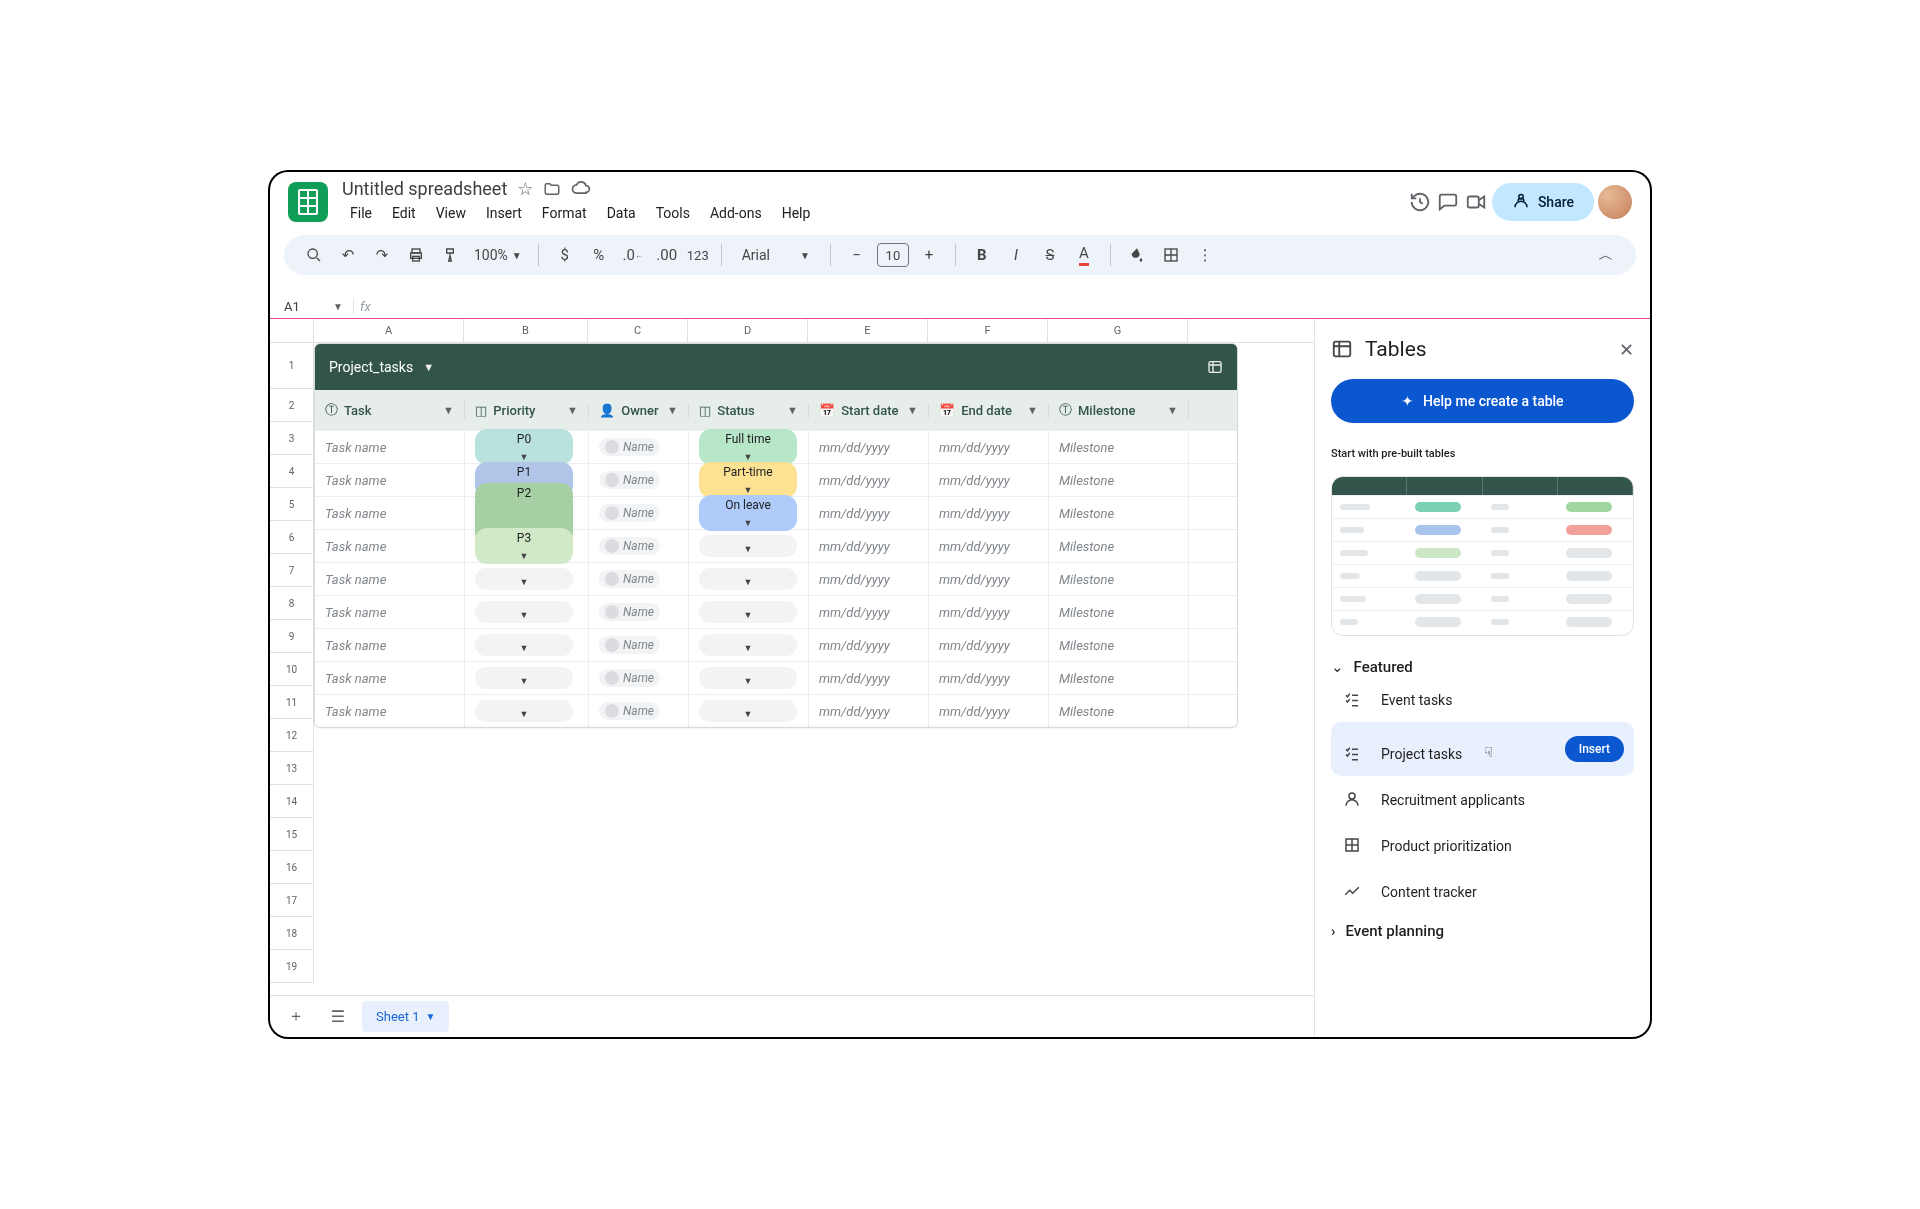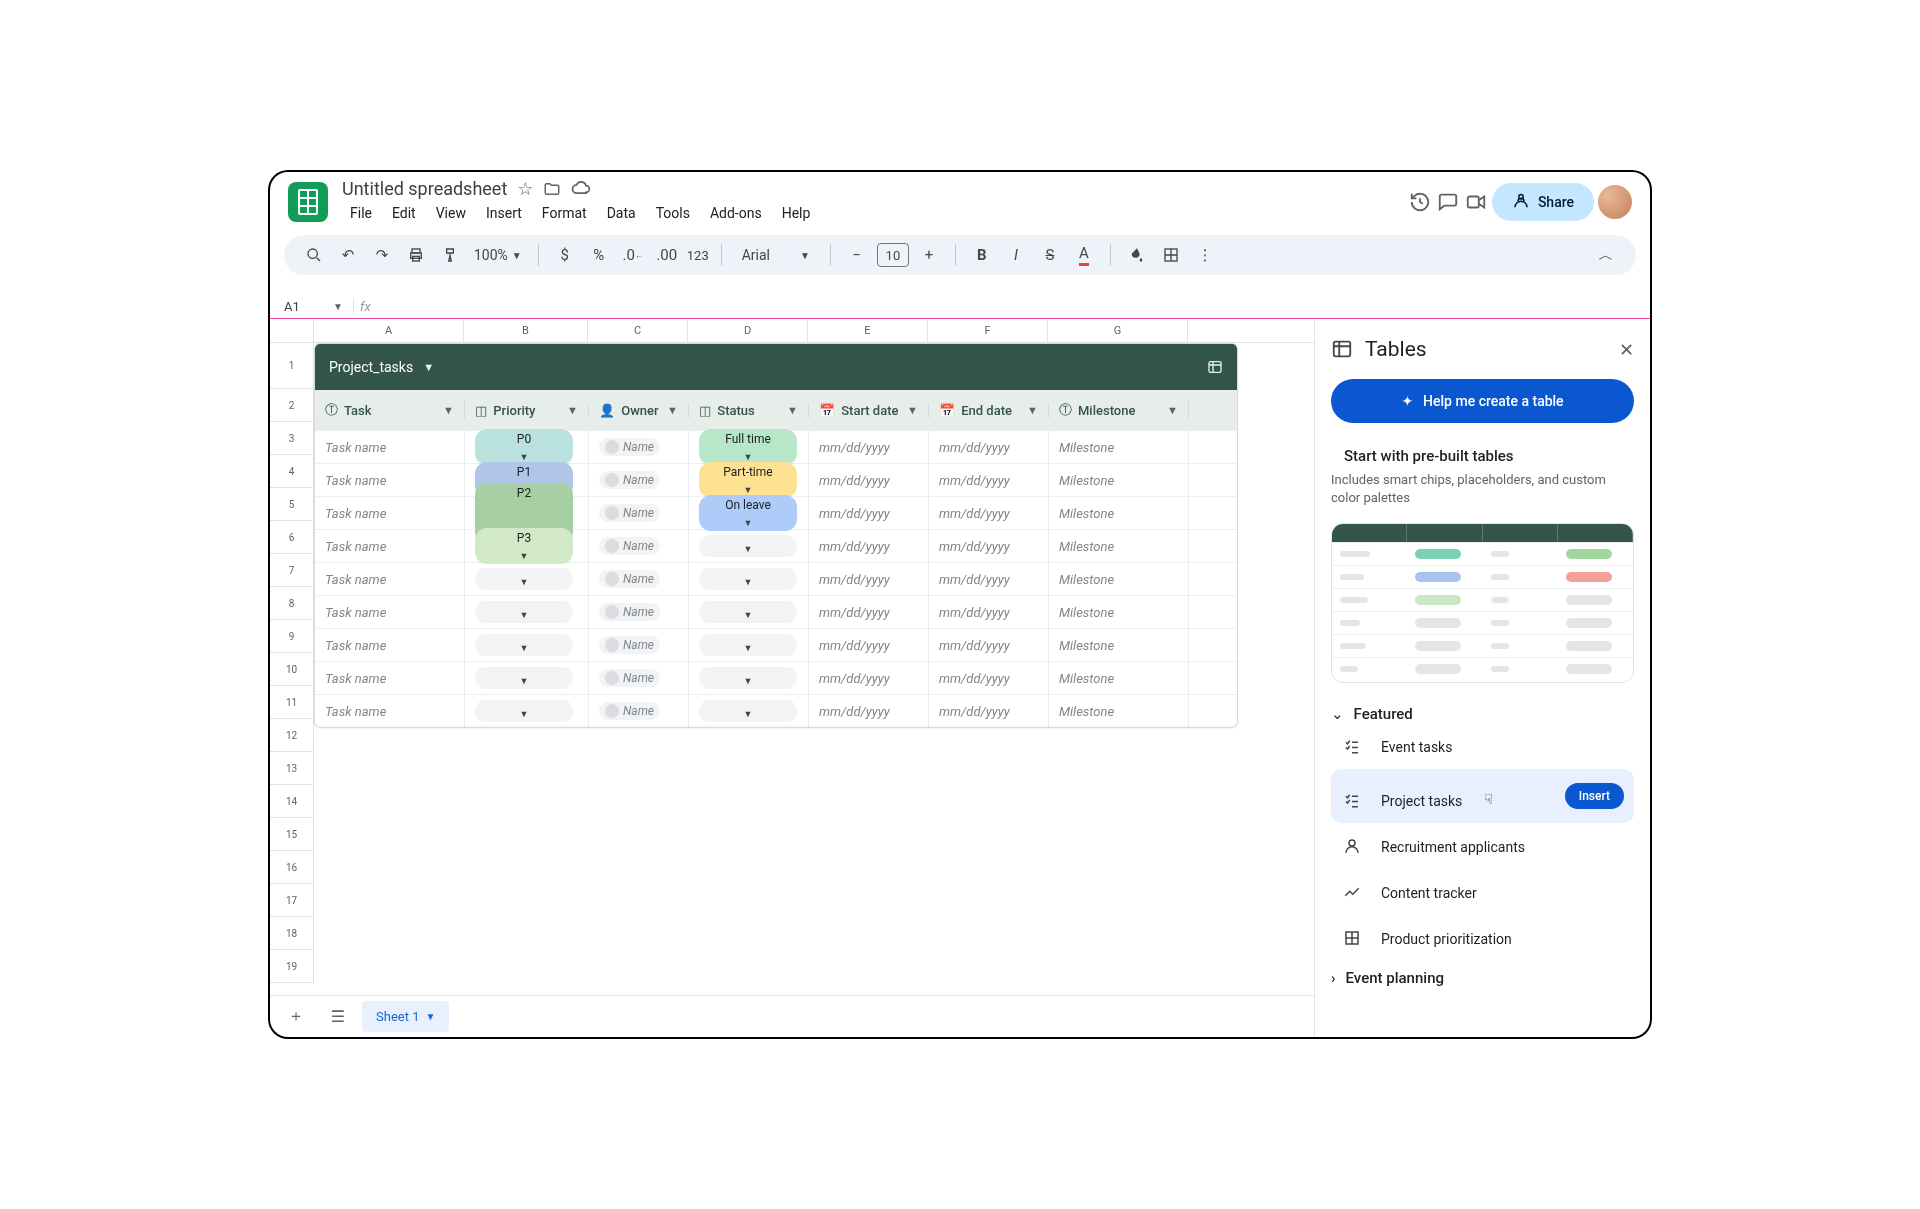--- a/index.html
+++ b/index.html
@@ -69,21 +69,21 @@
 .bottom-bar { height:42px; border-top:1px solid #e1e3e1; display:flex; align-items:center; padding:4px 8px; gap:6px; }
 .bottom-bar .bb { width:36px; height:32px; display:flex; align-items:center; justify-content:center; color:#5f6368; border-radius:4px;}
 .sheet-tab { background:#e8f0fe; color:#1967d2; font-size:13px; padding:8px 14px; border-radius:4px; display:flex; align-items:center; gap:6px; font-weight:400;}
 
 
 .sidepanel { width:336px; border-left:1px solid #e1e3e1; display:flex; flex-direction:column; padding:18px 16px 0 16px; overflow-y:auto; }
 .sp-head { display:flex; align-items:center; gap:12px; margin-bottom:18px; }
 .sp-head .sp-title { font-size:21px; color:#1f1f1f; flex:1; }
 .sp-head .close { color:#5f6368; font-size:18px; }
 .sp-ai-btn { background:#0b57d0; color:#fff; border-radius:26px; padding:14px 20px; font-size:14px; font-weight:500; display:flex; align-items:center; justify-content:center; gap:10px; }
-.sp-subhead { font-size:15px; font-weight:500; color:#1f1f1f; margin-top:24px;margin-left:13px; }
+.sp-subhead { font-size:11px; font-weight:500; color:#1f1f1f; margin-top:24px; }
 .sp-desc { font-size:13px; color:#5f6368; margin-top:6px; line-height:1.4; }
 .sp-preview { margin-top:16px; border:1px solid #e1e3e1; border-radius:12px; height:160px; overflow:hidden; }
 .spv-head{ background:#33544b; height:18px; display:flex; }
 .spv-head div{flex:1; border-right:1px solid rgba(255,255,255,.2); display:flex;align-items:center;justify-content:center;}
 .spv-row{ display:flex; height:23px; align-items:center; border-top:1px solid #eceff1;}
 .spv-row .cA{flex:1; padding:0 8px; display:flex; align-items:center; gap:4px;}
 .bar{height:6px;border-radius:3px;background:#e3e6e8;}
 .pill{height:10px;border-radius:6px;width:46px;}
 .sp-section { margin-top:22px; display:flex; align-items:center; gap:10px; font-size:15px; font-weight:500; color:#1f1f1f; }
 .sp-item { display:flex; align-items:flex-end; gap:18px; padding:14px 10px; border-radius:10px; font-size:14px; color:#1f1f1f; }
@@ -545,21 +545,20 @@
             </svg>
           </span>
         <span class="sp-title">Tables</span>
         <span class="close">✕</span>
       </div>
       <div class="sp-ai-btn">
         <span>✦</span>
         <span>Help me create a table</span>
       </div>
       <div class="sp-subhead">Start with pre-built tables</div>
-      <div class="sp-desc">Includes smart chips, placeholders, and custom color palettes</div>
       <div class="sp-preview">
         <div class="spv-head">
             <div></div>
             <div></div>
             <div></div>
             <div></div>
           </div>
         <div class="spv-row">
             <div class="cA">
               <div class="bar" style="width:30px"></div>
@@ -673,34 +672,34 @@
               <svg width="18" height="18" viewBox="0 0 24 24" fill="none" stroke="#444746" stroke-width="2">
                 <circle cx="12" cy="8" r="4"></circle>
                 <path d="M4 21a8 8 0 0 1 16 0"></path>
               </svg>
             </span>
             <span>Recruitment applicants</span>
           </div>
           <div class="sp-item">
             <span class="ii">
               <svg width="18" height="18" viewBox="0 0 24 24" fill="none" stroke="#444746" stroke-width="2">
-                <path d="M3 17l6-6 4 4 8-8"></path>
-              </svg>
-            </span>
-            <span>Content tracker</span>
-          </div>
-          <div class="sp-item">
-            <span class="ii">
-              <svg width="18" height="18" viewBox="0 0 24 24" fill="none" stroke="#444746" stroke-width="2">
                 <rect x="4" y="4" width="16" height="16"></rect>
                 <path d="M4 12h16M12 4v16"></path>
               </svg>
             </span>
             <span>Product prioritization</span>
           </div>
+          <div class="sp-item">
+            <span class="ii">
+              <svg width="18" height="18" viewBox="0 0 24 24" fill="none" stroke="#444746" stroke-width="2">
+                <path d="M3 17l6-6 4 4 8-8"></path>
+              </svg>
+            </span>
+            <span>Content tracker</span>
+          </div>
         </div>
       <div class="sp-section" style="margin-top:8px;">
         <span>›</span>
         <span>Event planning</span>
       </div>
     </div>
   </div>
 
 </div>
 

